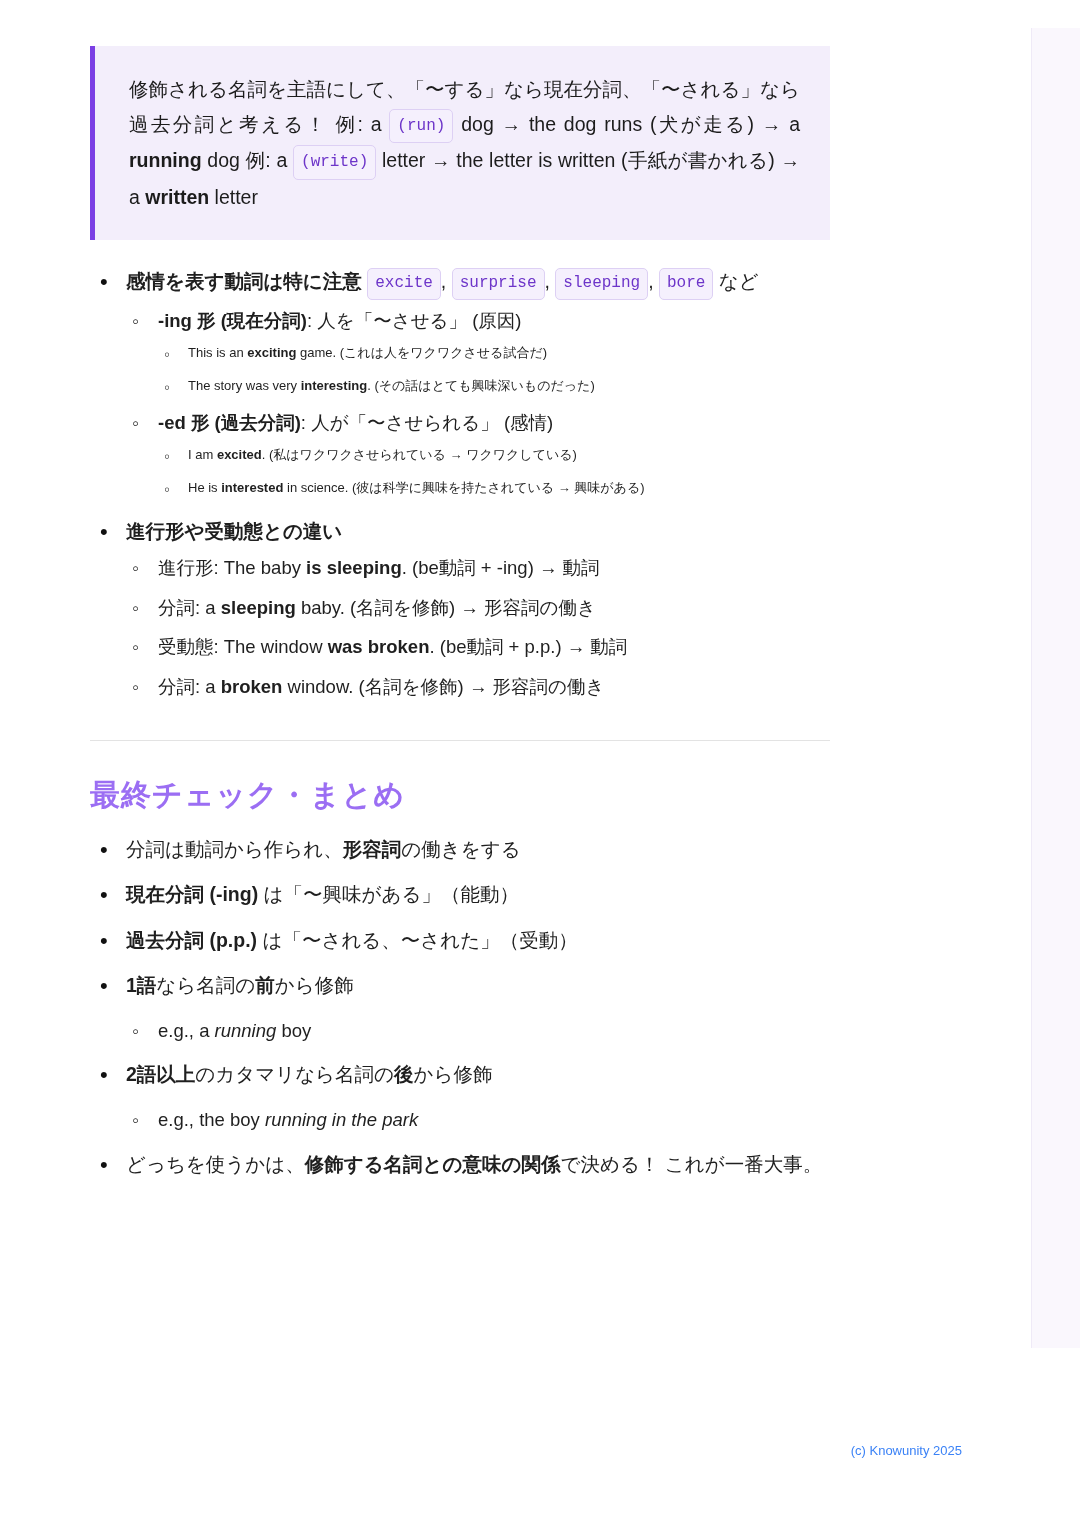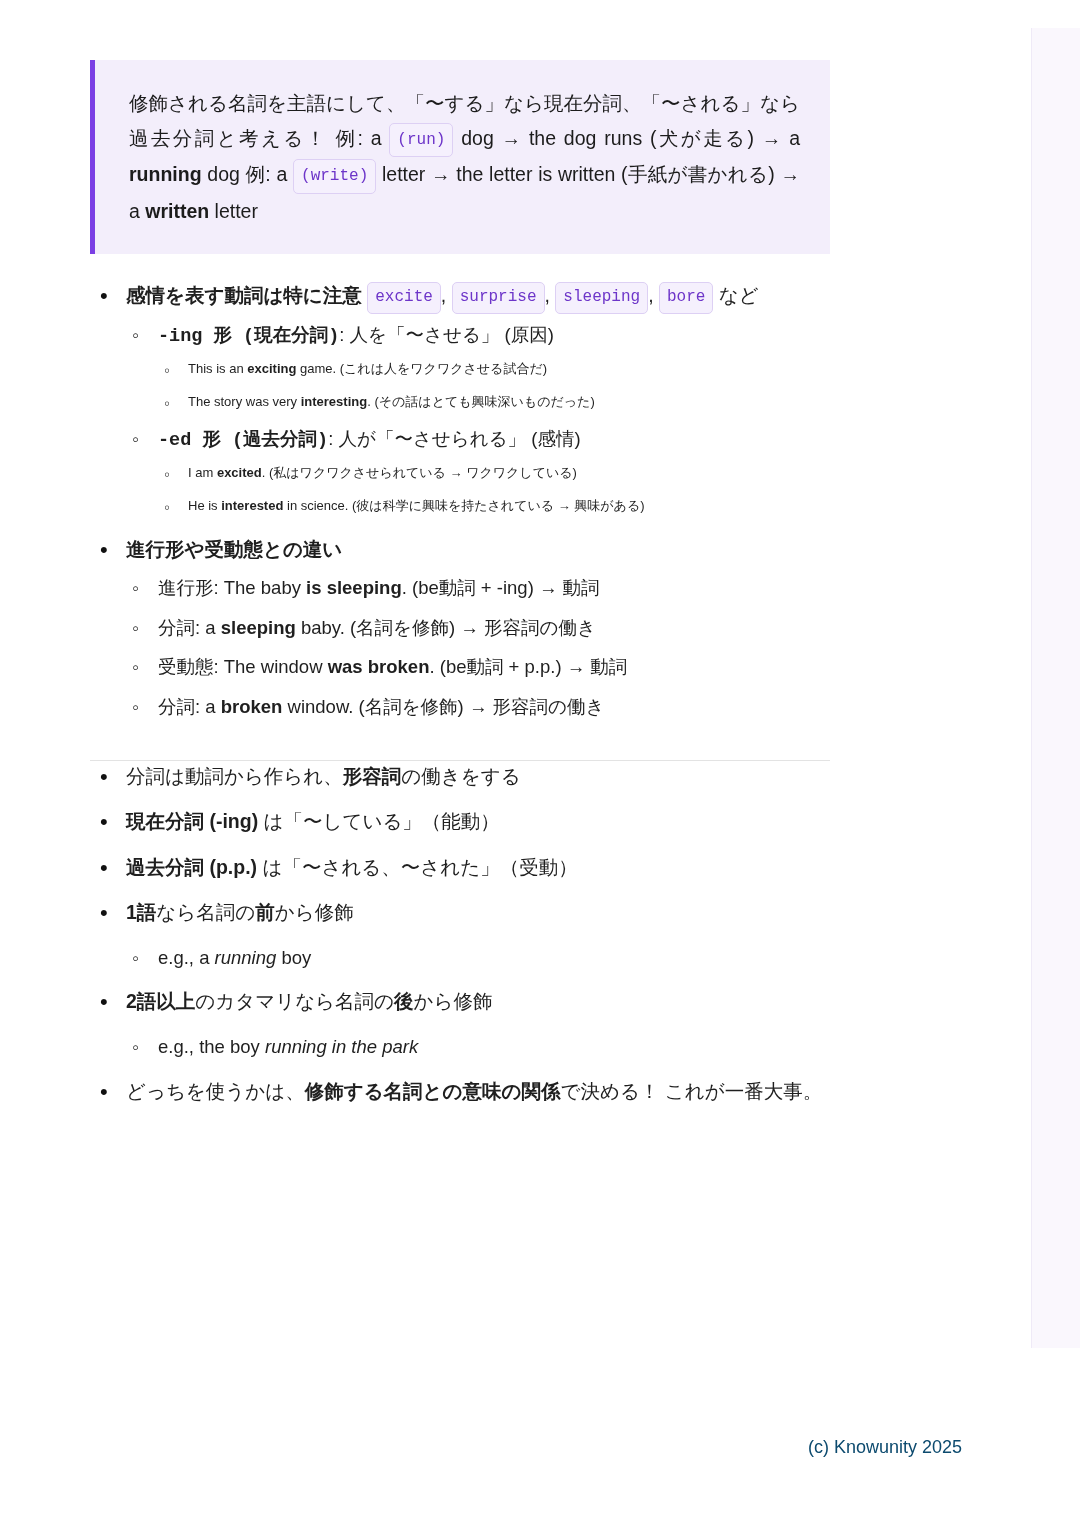--- a/index.html
+++ b/index.html
@@ -28,21 +28,21 @@
   .sheet {
     position: absolute;
     top: 0;
     left: 0;
     width: 1032px;
     height: 1528px;
   }
   .content {
     position: absolute;
     left: 90px;
-    top: 60px;
+    top: 46px;
     width: 740px;
   }
 
   
   .callout {
     background: #f3eefb;
     border-left: 5px solid #7b3fe4;
     padding: 26px 30px 26px 34px;
     font-size: 19.5px;
     line-height: 1.78;
@@ -78,21 +78,21 @@
     line-height: 1.62;
   }
   ul.lvl1 > li::before {
     content: "•";
     position: absolute;
     left: 10px;
     top: -2px;
     font-size: 22px;
     color: #111;
   }
-  .b { font-weight: bold; font-family: Liberation Mono, monospace; }
+  .b { font-weight: bold; }
 
   ul.lvl2 {
     list-style: none;
     margin: 6px 0 0 0;
     padding: 0;
   }
   ul.lvl2 > li {
     position: relative;
     padding-left: 32px;
     margin-bottom: 10px;
@@ -181,22 +181,22 @@
     top: -1px;
     font-size: 20px;
     color: #333;
   }
   .it { font-style: italic; }
 
   .footer {
     position: absolute;
     right: 70px;
     bottom: 70px;
-    font-size: 18px;
-    color: #0c4a6e;
+    font-size: 13px;
+    color: #3b82f6;
   }
 </style>
 </head>
 <body>
 
 <div class="page-strip"></div>
 
 <div class="sheet">
   <div class="content">
 
@@ -254,27 +254,28 @@
           </li>
           <li>
             <span>分詞: a </span><b>broken</b><span> window. (名詞を修飾) → 形容詞の働き</span>
           </li>
         </ul>
       </li>
     </ul>
 
     <div class="divider"></div>
 
+    <h2 class="section">最終チェック・まとめ</h2>
 
     <ul class="summary">
       <li>
         <span>分詞は動詞から作られ、</span><b>形容詞</b><span>の働きをする</span>
       </li>
       <li>
-        <b>現在分詞 (-ing)</b><span> は「〜している」（能動）</span>
+        <b>現在分詞 (-ing)</b><span> は「〜興味がある」（能動）</span>
       </li>
       <li>
         <b>過去分詞 (p.p.)</b><span> は「〜される、〜された」（受動）</span>
       </li>
       <li>
         <b>1語</b><span>なら名詞の</span><b>前</b><span>から修飾</span>
         <ul>
           <li>
             <span>e.g., a </span><span class="it">running</span><span> boy</span>
           </li>

